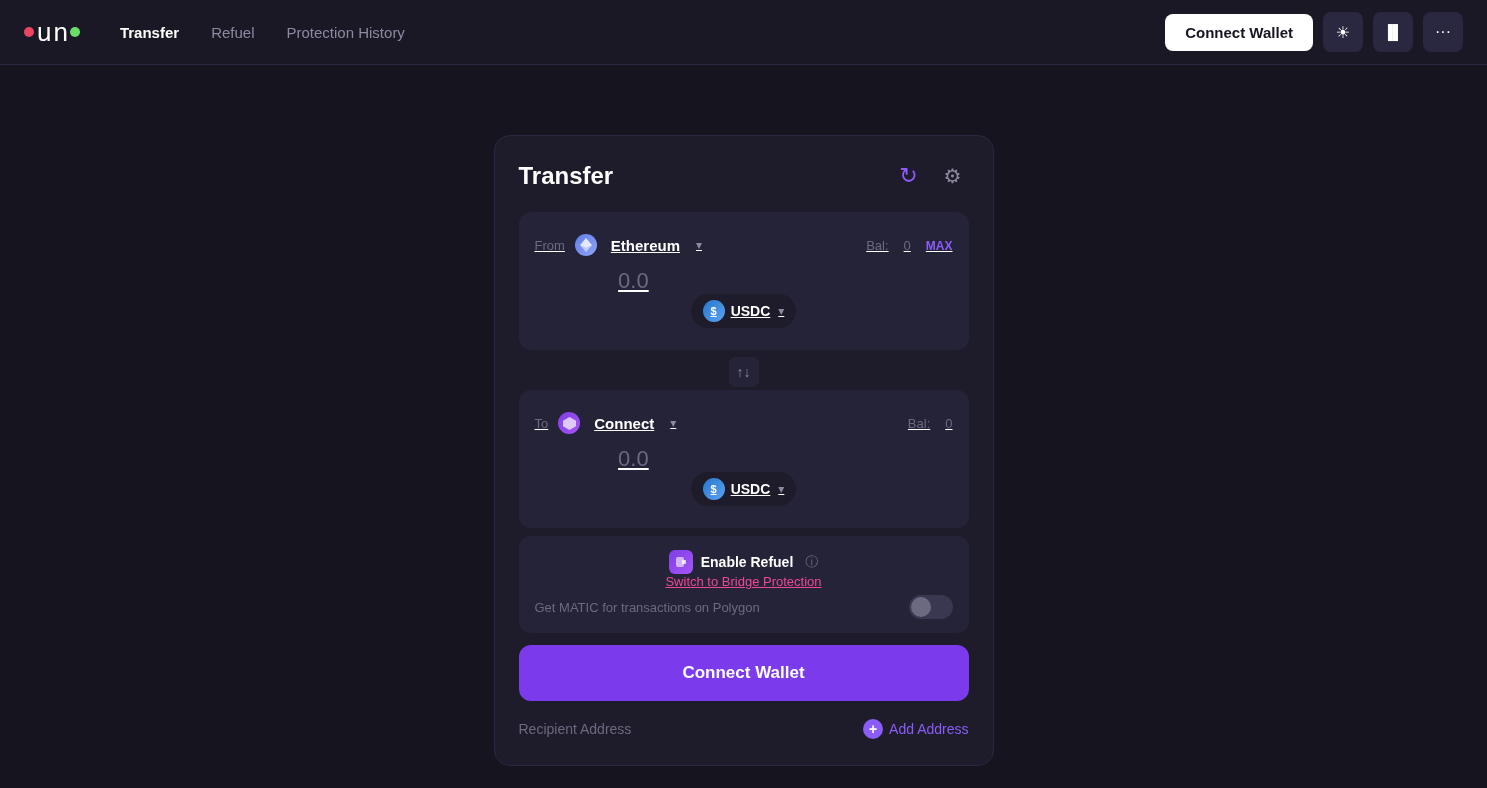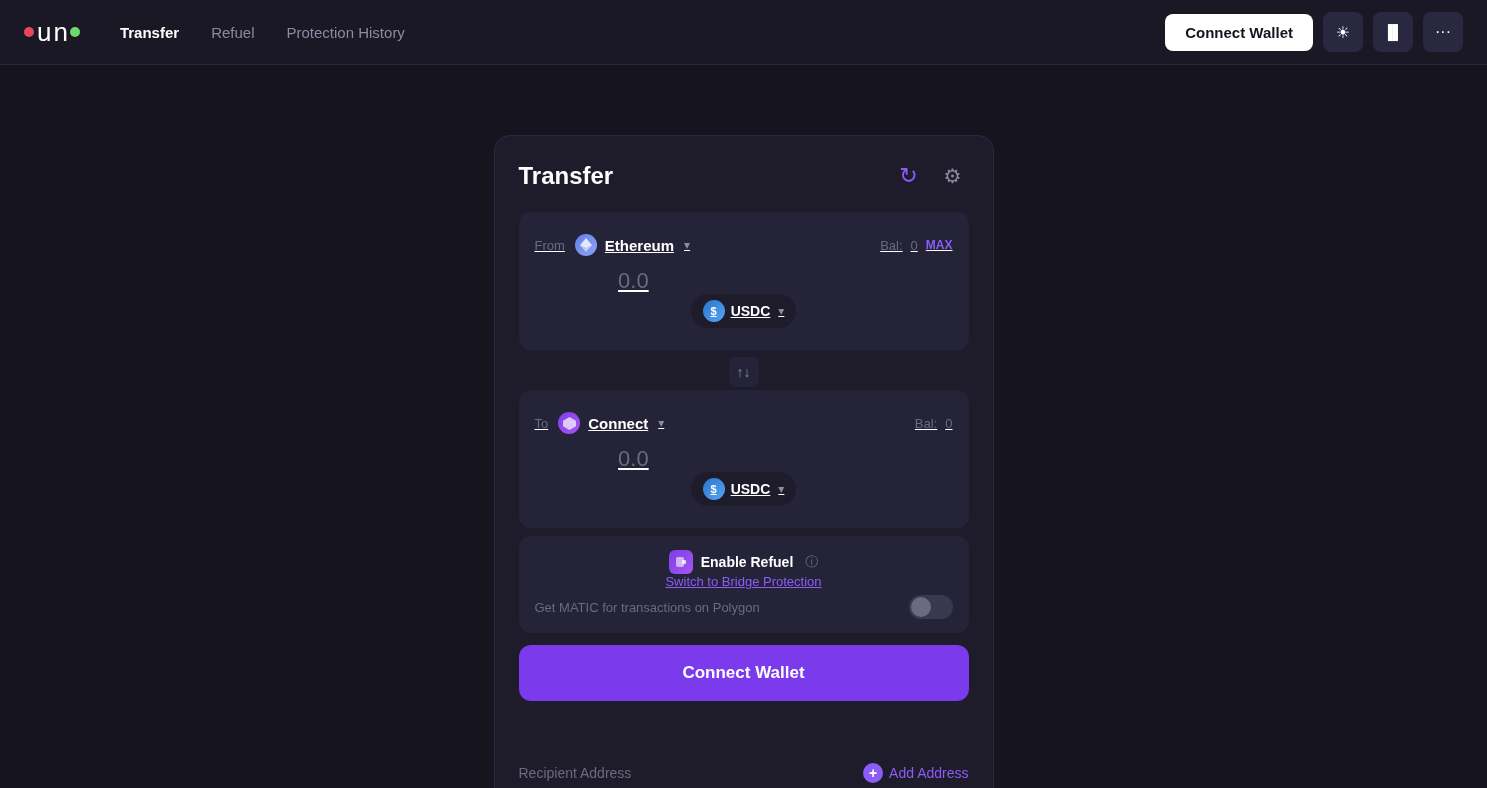--- a/index.html
+++ b/index.html
@@ -142,21 +142,21 @@
       margin-bottom: 12px;
     }
     .from-label {
       font-size: 13px;
       color: #6b6a80;
       margin-right: 10px;
     }
     .chain-selector {
       display: flex;
       align-items: center;
-      gap: 8px;
+      gap: 14px;
       cursor: pointer;
     }
     .chain-icon {
       width: 22px;
       height: 22px;
       border-radius: 50%;
       display: flex;
       align-items: center;
       justify-content: center;
       font-size: 12px;
@@ -172,22 +172,22 @@
       font-weight: 600;
       color: #ffffff;
     }
     .chevron {
       color: #8b8aa0;
       font-size: 12px;
       margin-left: 2px;
     }
     .balance-area {
       display: flex;
-      align-items: flex-start;
-      gap: 8px;
+      align-items: flex-end;
+      gap: 15px;
     }
     .bal-text {
       font-size: 13px;
       color: #6b6a80;
     }
     .bal-value {
       font-size: 13px;
       color: #6b6a80;
     }
     .max-btn {
@@ -298,21 +298,21 @@
       font-weight: 600;
       color: #ffffff;
     }
     .info-icon {
       color: #6b6a80;
       font-size: 13px;
       margin-left: 4px;
     }
     .bridge-protection-link {
       font-size: 13px;
-      color: #8b5cf6;
+      color: #ec4899;
       cursor: pointer;
       text-decoration: underline;
     }
     .refuel-desc {
       font-size: 13px;
       color: #6b6a80;
     }
     .toggle-container {
       display: flex;
       align-items: center;
@@ -350,21 +350,20 @@
       cursor: pointer;
       margin-bottom: 16px;
     }
 
     
     .recipient-row {
       display: flex;
       align-items: center;
       justify-content: space-between;
       padding: 2px 0;
-      margin-top: 44px;
     }
     .recipient-label {
       font-size: 14px;
       color: #6b6a80;
     }
     .add-address-btn {
       display: flex;
       align-items: center;
       gap: 6px;
       font-size: 14px;

